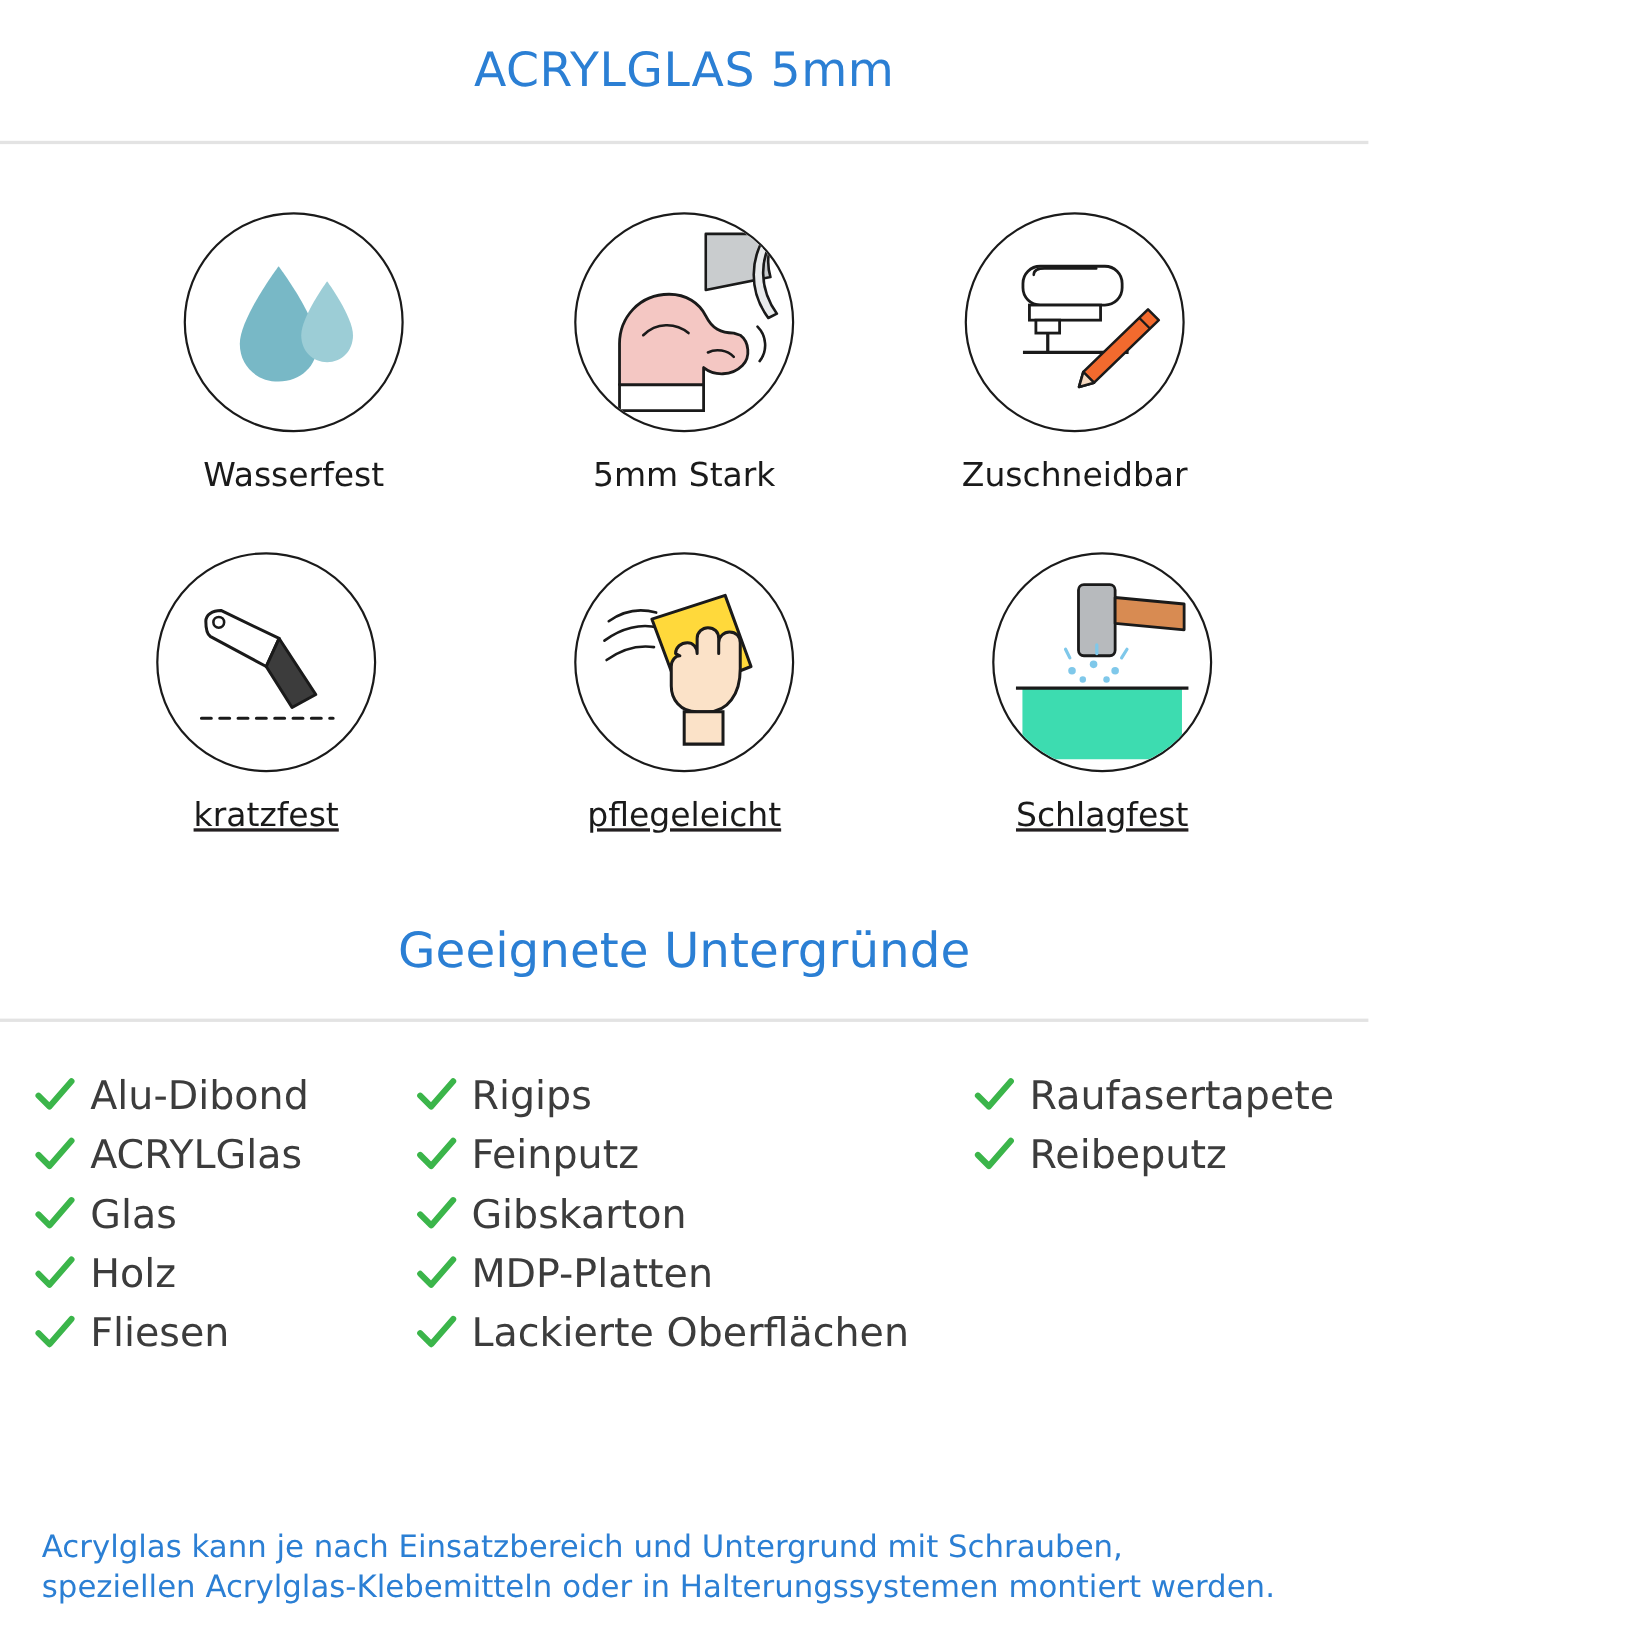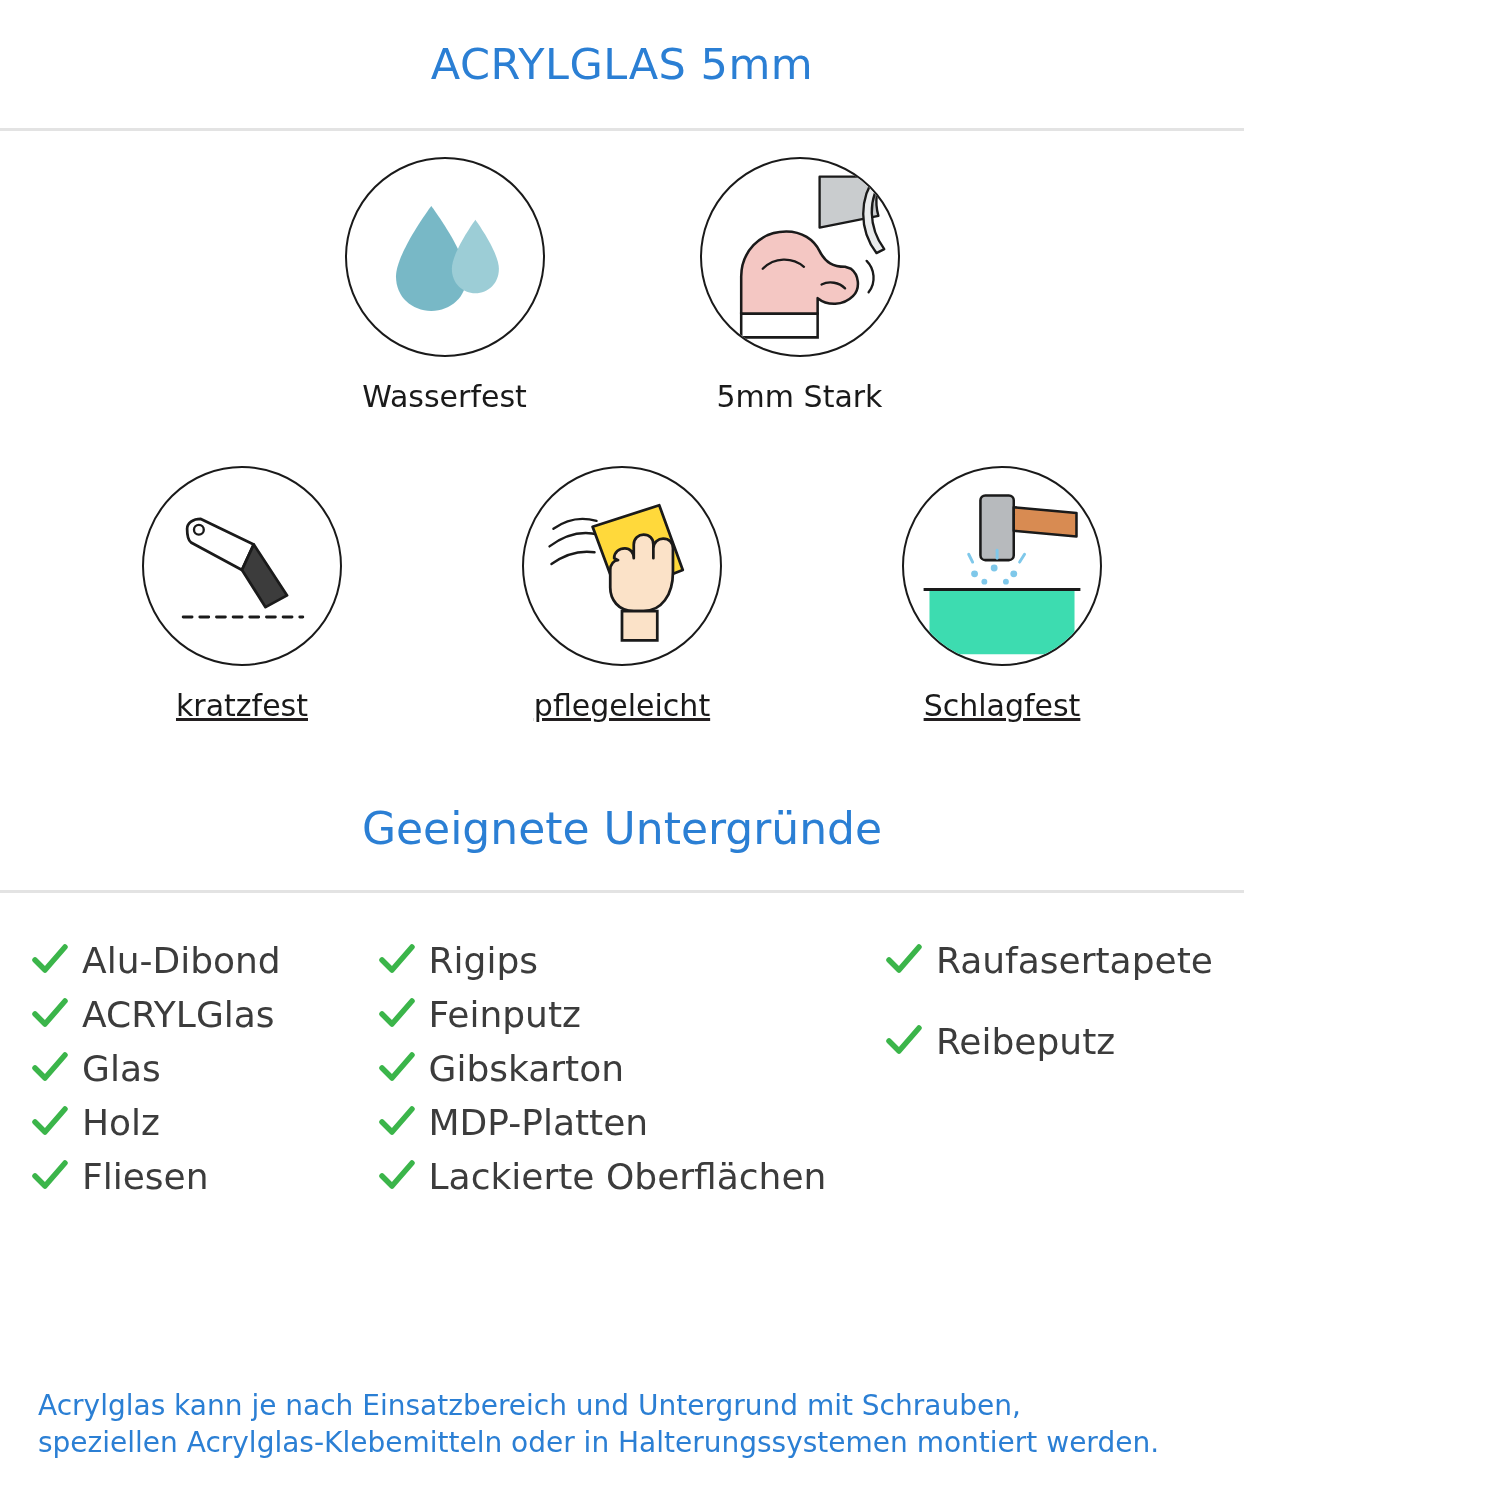--- a/index.html
+++ b/index.html
@@ -34,21 +34,21 @@
   }
   .header-title {
     font-size: 43px;
     color: #2b7fd4;
     letter-spacing: 0.5px;
     font-weight: 400;
   }
 
   
   .features {
-    padding-top: 26px;
+    padding-top: 62px;
   }
   .feature-row {
     display: flex;
     justify-content: center;
   }
   .feature-row.row1 > .feature { width: 355px; }
   .feature-row.row2 { margin-top: 52px; }
   .feature-row.row2 > .feature { width: 380px; text-decoration: underline; }
 
   .feature {
@@ -92,21 +92,21 @@
 
   
   .substrates {
     display: flex;
     padding: 40px 30px 0 30px;
     box-sizing: border-box;
   }
   .sub-col { display: flex; flex-direction: column; }
   .sub-col.c1 { width: 615px; }
   .sub-col.c2 { width: 420px; }
-  .sub-col.c3 { width: 400px; gap: 27px; }
+  .sub-col.c3 { width: 400px; }
 
   .sub-item {
     display: flex;
     align-items: center;
     height: 54px;
   }
   .check {
     width: 40px;
     height: 40px;
     flex: 0 0 40px;
@@ -165,20 +165,38 @@
             <path d="M40 158 L118 158 L118 182 L40 182 Z" fill="#ffffff" stroke="#1a1a1a" stroke-width="2.6"></path>
             <path d="M62 112 C74 100 92 100 104 110" fill="none" stroke="#1a1a1a" stroke-width="2.4" stroke-linecap="round"></path>
             <path d="M122 128 C130 124 140 126 146 132" fill="none" stroke="#1a1a1a" stroke-width="2.4" stroke-linecap="round"></path>
             <path d="M168 104 C176 112 178 126 170 136" fill="none" stroke="#1a1a1a" stroke-width="2.4" stroke-linecap="round"></path>
           </svg>
         </div>
         <div class="feature-label">5mm Stark</div>
       </div>
 
 
+      <div class="feature">
+        <div class="icon-circle">
+          <svg width="200" height="200" viewBox="0 0 200 200">
+
+            <rect x="52" y="48" width="92" height="36" rx="16" fill="#ffffff" stroke="#1a1a1a" stroke-width="2.6"></rect>
+            <path d="M62 56 C62 52 66 50 72 50 L120 50" fill="none" stroke="#1a1a1a" stroke-width="2.4" stroke-linecap="round"></path>
+            <rect x="58" y="84" width="66" height="14" fill="#ffffff" stroke="#1a1a1a" stroke-width="2.6"></rect>
+            <rect x="64" y="98" width="22" height="12" fill="#ffffff" stroke="#1a1a1a" stroke-width="2.6"></rect>
+            <line x1="75" y1="110" x2="75" y2="128" stroke="#1a1a1a" stroke-width="3"></line>
+            <line x1="52" y1="128" x2="150" y2="128" stroke="#1a1a1a" stroke-width="3"></line>
+
+            <path d="M168 88 L178 98 L118 156 L104 160 L108 146 Z" fill="#f26a2e" stroke="#1a1a1a" stroke-width="2.4" stroke-linejoin="round"></path>
+            <path d="M108 146 L104 160 L118 156 Z" fill="#f6d9c0" stroke="#1a1a1a" stroke-width="2.4" stroke-linejoin="round"></path>
+            <line x1="160" y1="96" x2="170" y2="106" stroke="#1a1a1a" stroke-width="2.2"></line>
+          </svg>
+        </div>
+        <div class="feature-label">Zuschneidbar</div>
+      </div>
     </div>
 
     <div class="feature-row row2">
 
       <div class="feature">
         <div class="icon-circle">
           <svg width="200" height="200" viewBox="0 0 200 200">
             <path d="M44 62 C44 56 50 52 58 52 L112 78 L100 104 L48 76 C44 73 44 66 44 62 Z" fill="#ffffff" stroke="#1a1a1a" stroke-width="2.8" stroke-linejoin="round"></path>
             <circle cx="56" cy="63" r="5" fill="none" stroke="#1a1a1a" stroke-width="2.4"></circle>
             <path d="M112 78 L146 130 L124 142 L100 104 Z" fill="#3c3c3c" stroke="#1a1a1a" stroke-width="2.8" stroke-linejoin="round"></path>

